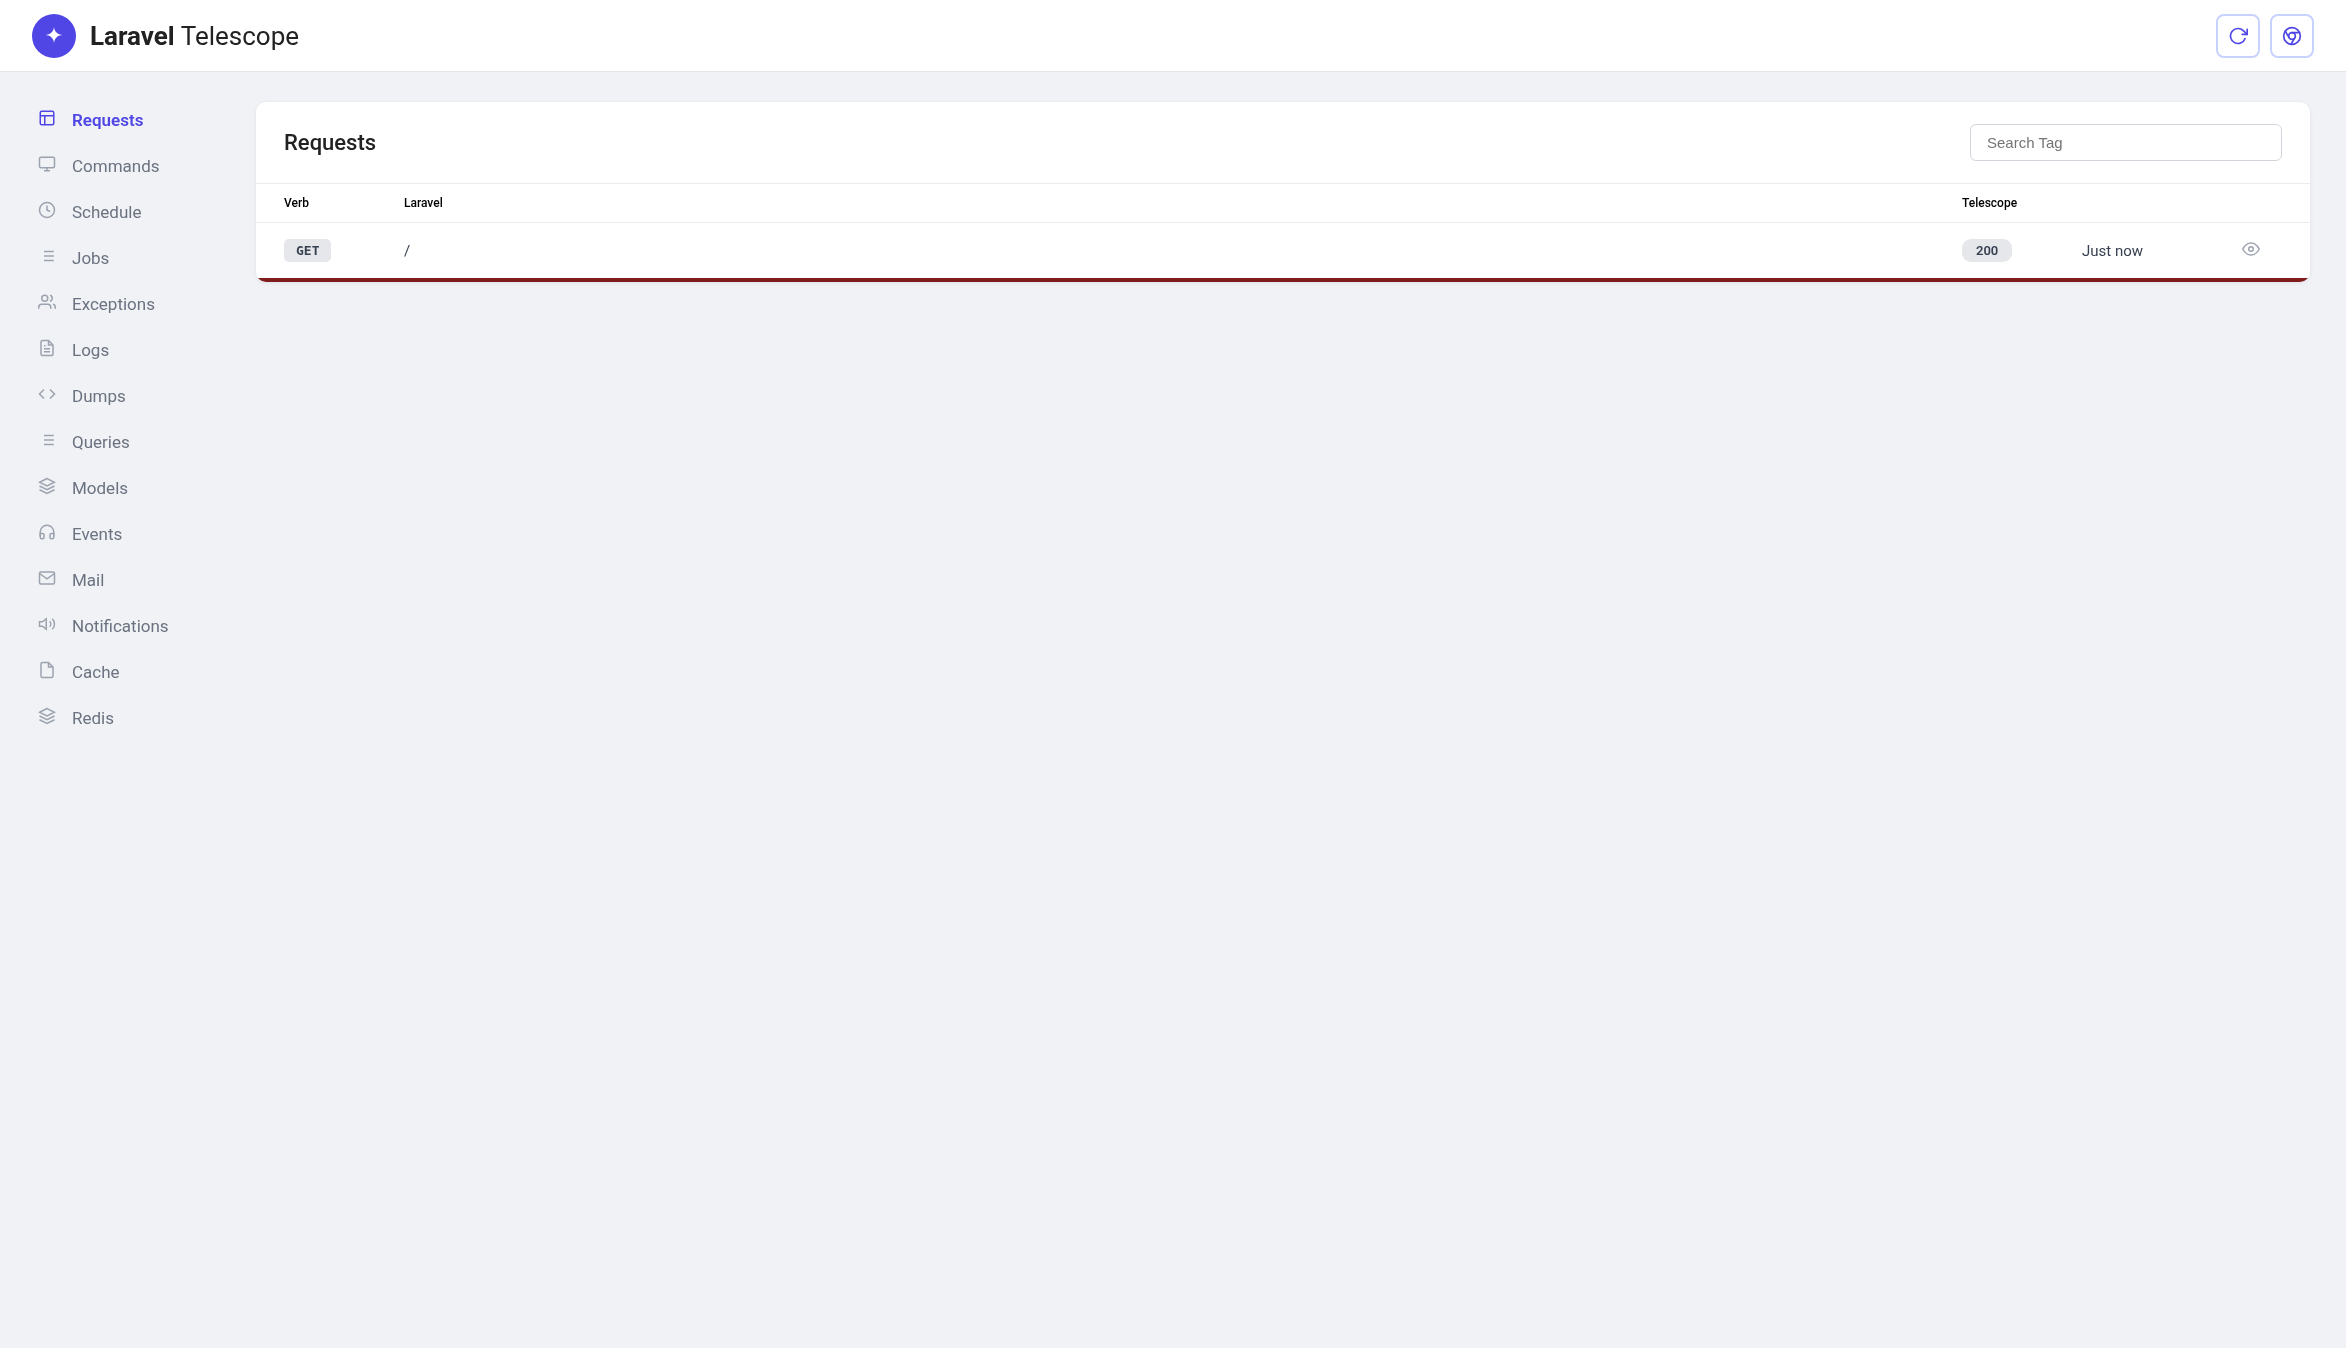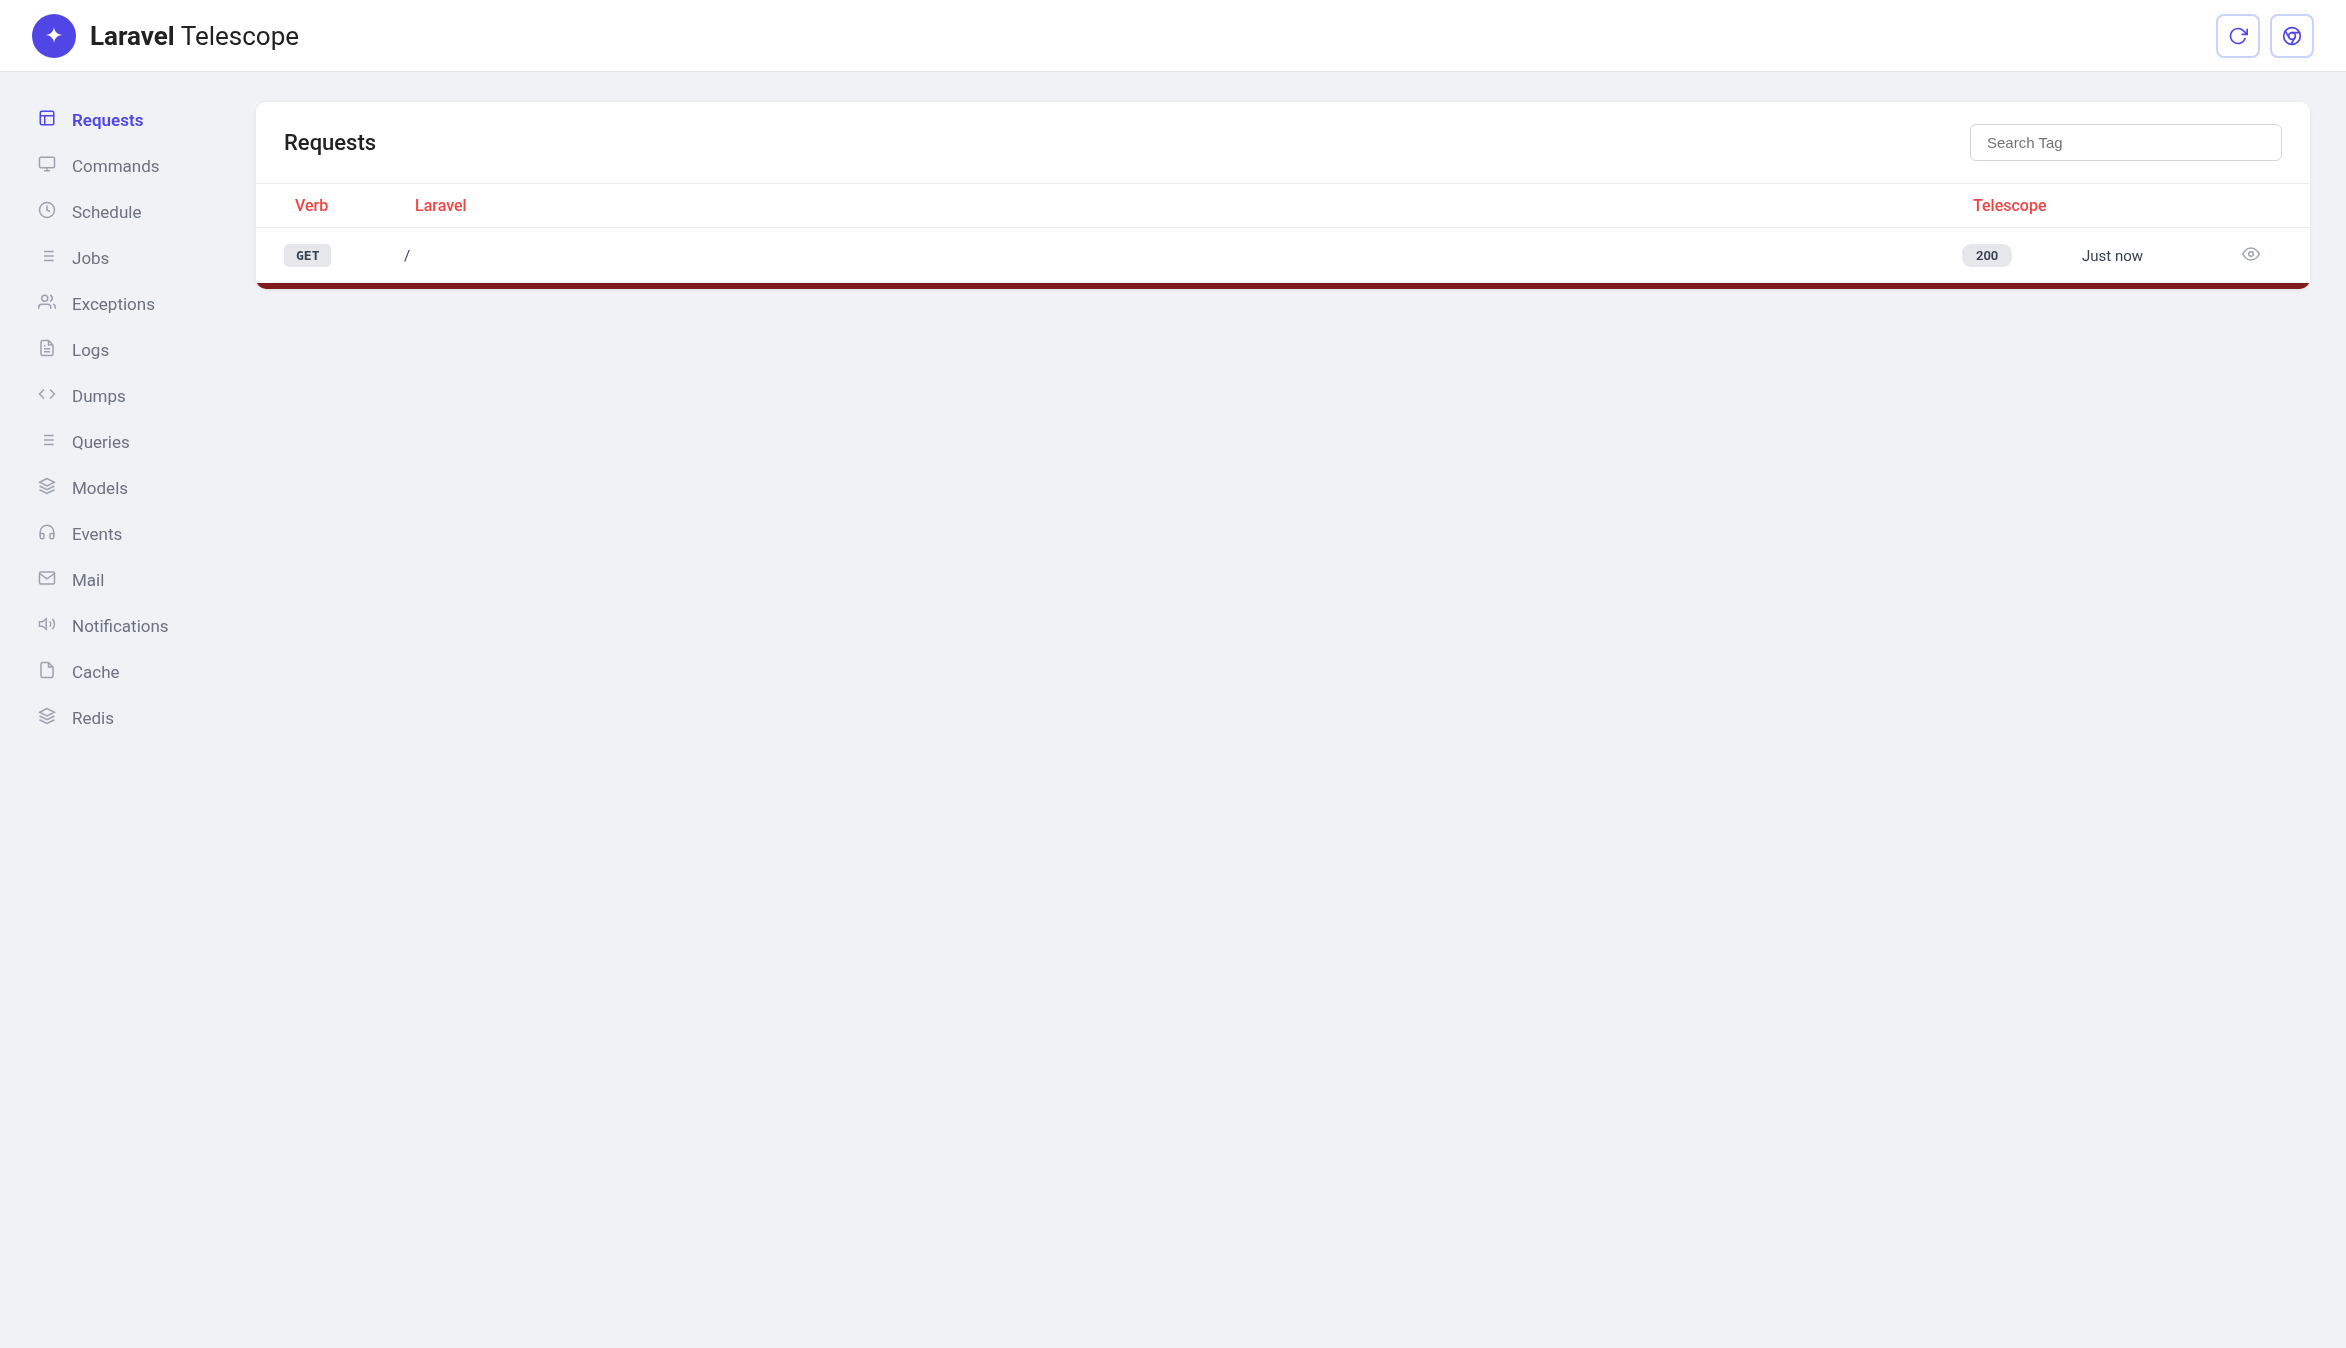--- a/index.html
+++ b/index.html
@@ -128,30 +128,29 @@
       background: #fff;
     }
     .table-header {
       display: grid;
       grid-template-columns: 120px 1fr 120px 160px 40px;
       padding: 12px 28px;
       border-bottom: 1px solid #e9ecef;
       background: #fff;
     }
     .table-header-cell {
-      font-size: 16px;
-      color: #ef4444;
+      font-size: 12px;
+      color: #000000;
       font-weight: 500;
-      margin-left: 11px;
     }
     .table-row {
       display: grid;
       grid-template-columns: 120px 1fr 120px 160px 40px;
       padding: 16px 28px;
-      border-bottom: 6px solid #7f1d1d;
+      border-bottom: 4px solid #7f1d1d;
       align-items: center;
       cursor: pointer;
     }
     .verb-badge {
       display: inline-block;
       background: #e5e7eb;
       color: #374151;
       font-size: 13px;
       font-weight: 600;
       padding: 4px 12px;

